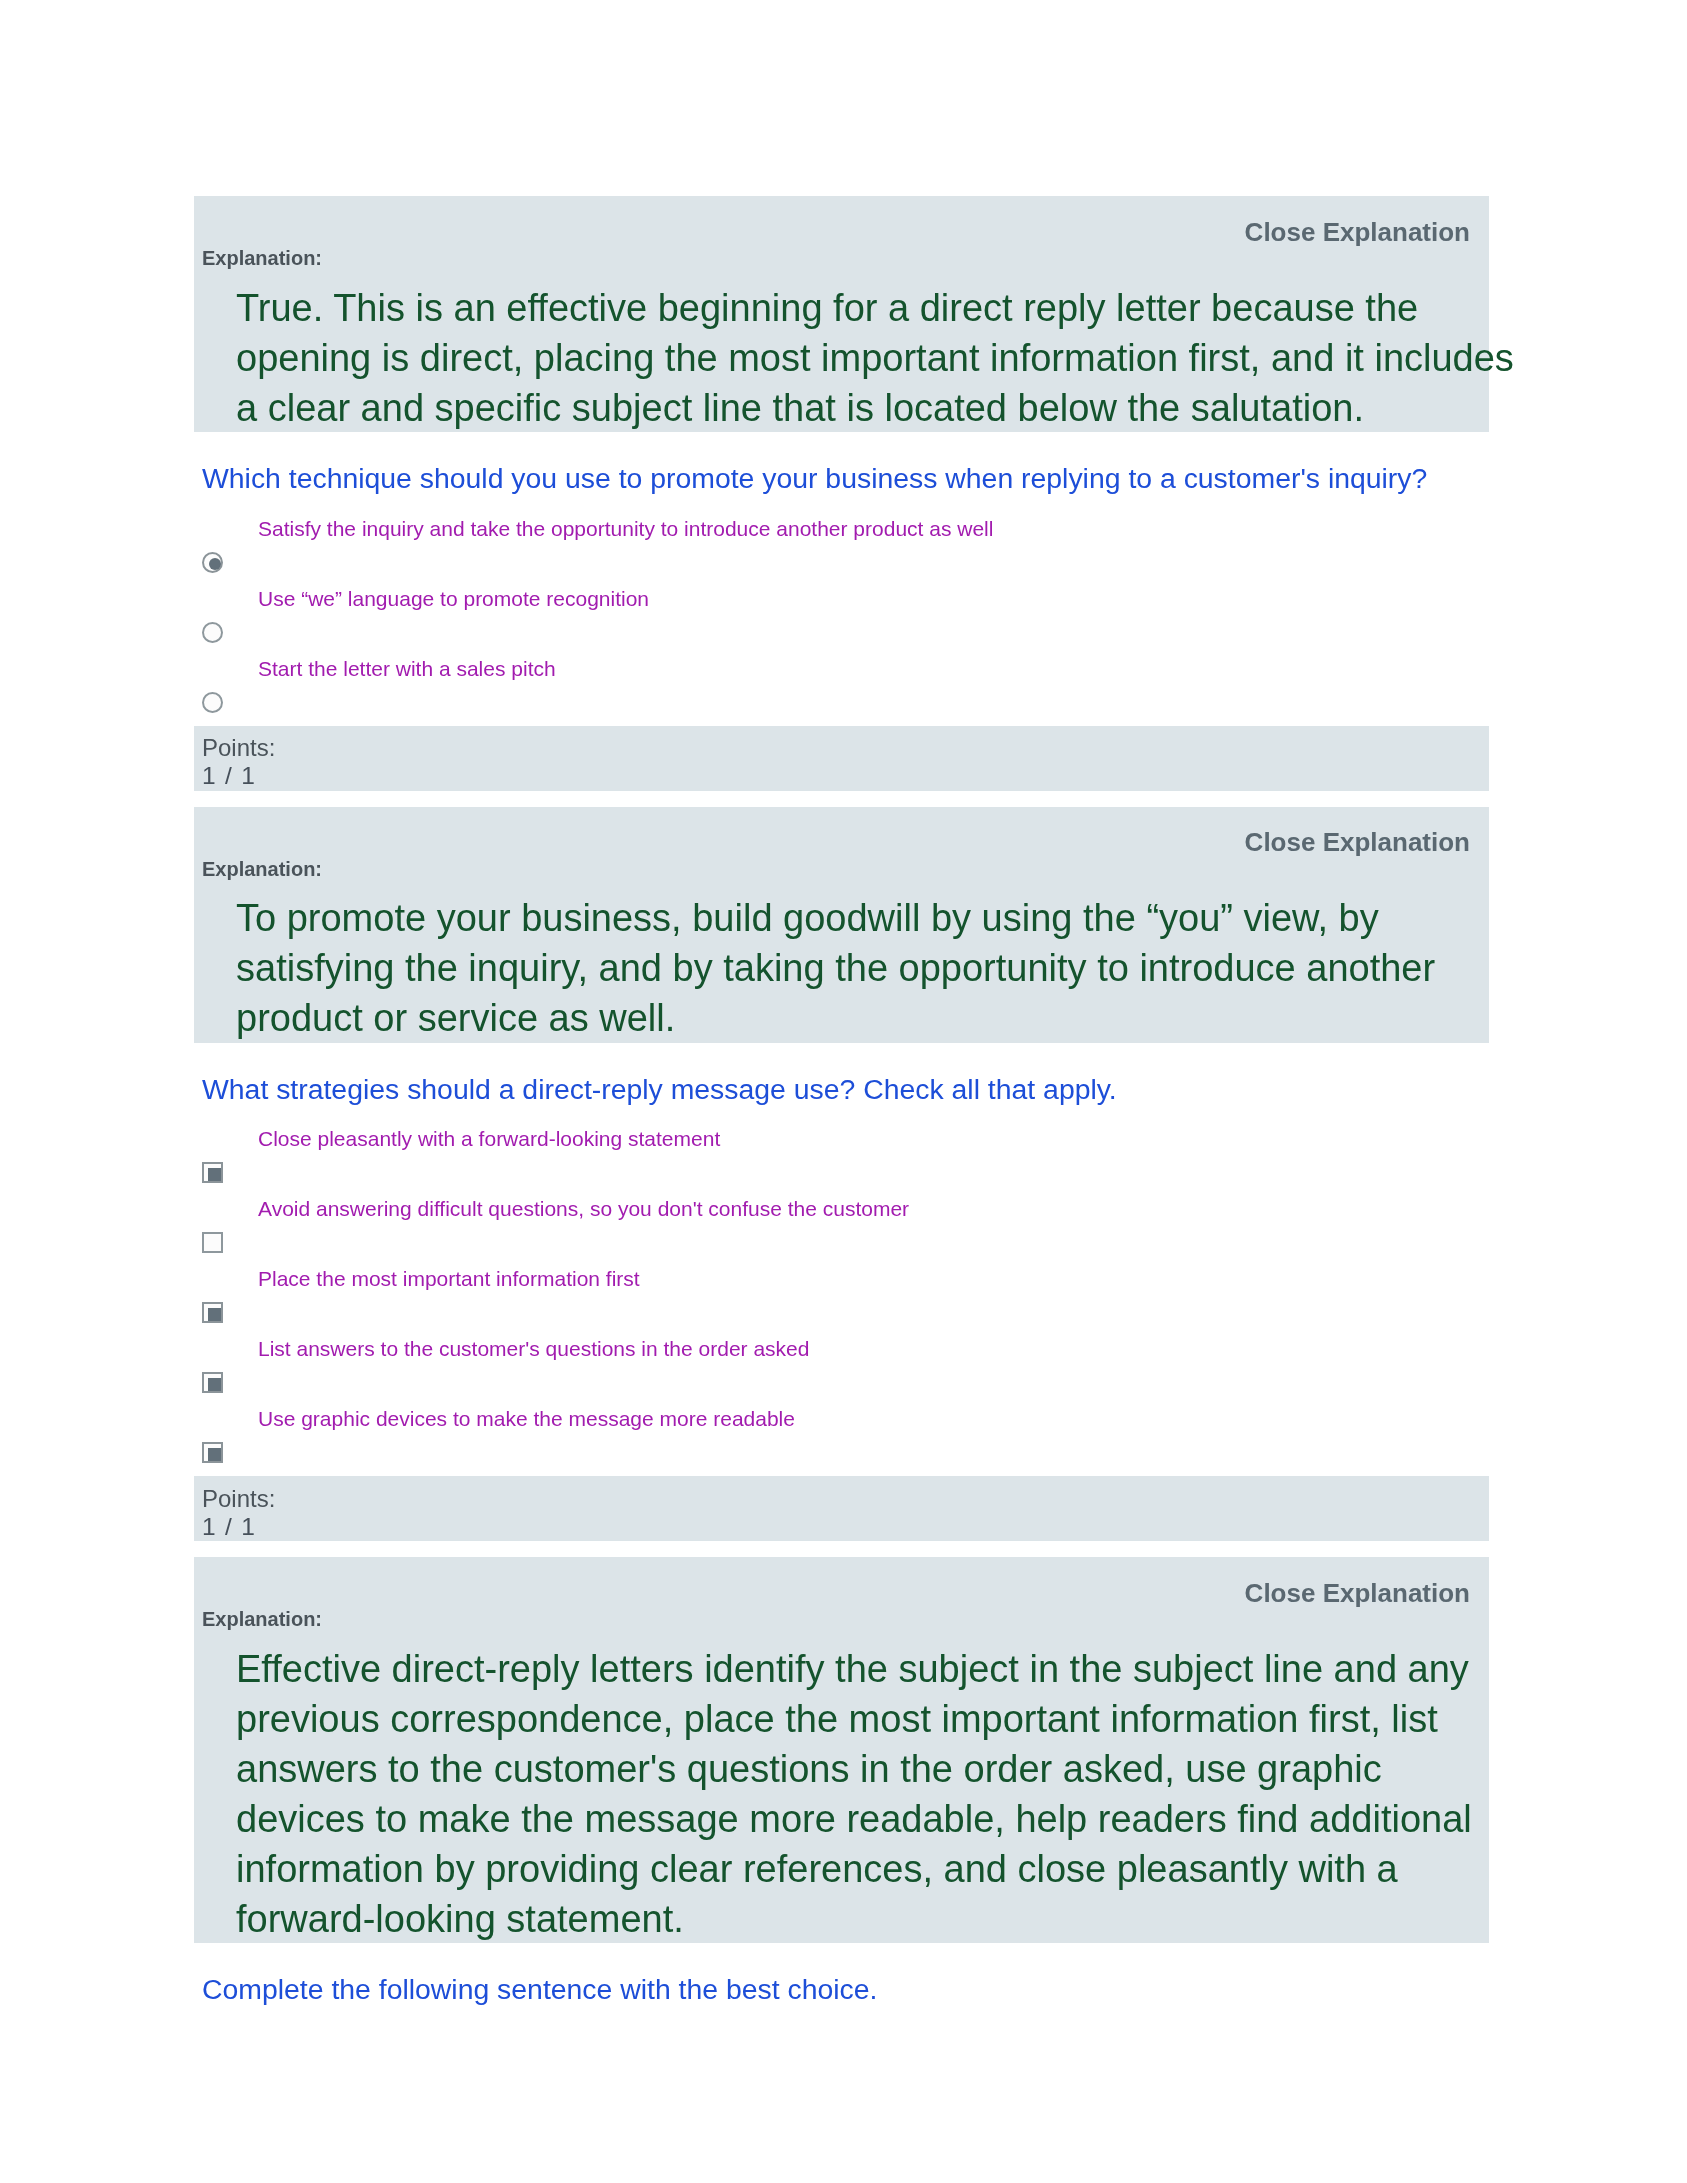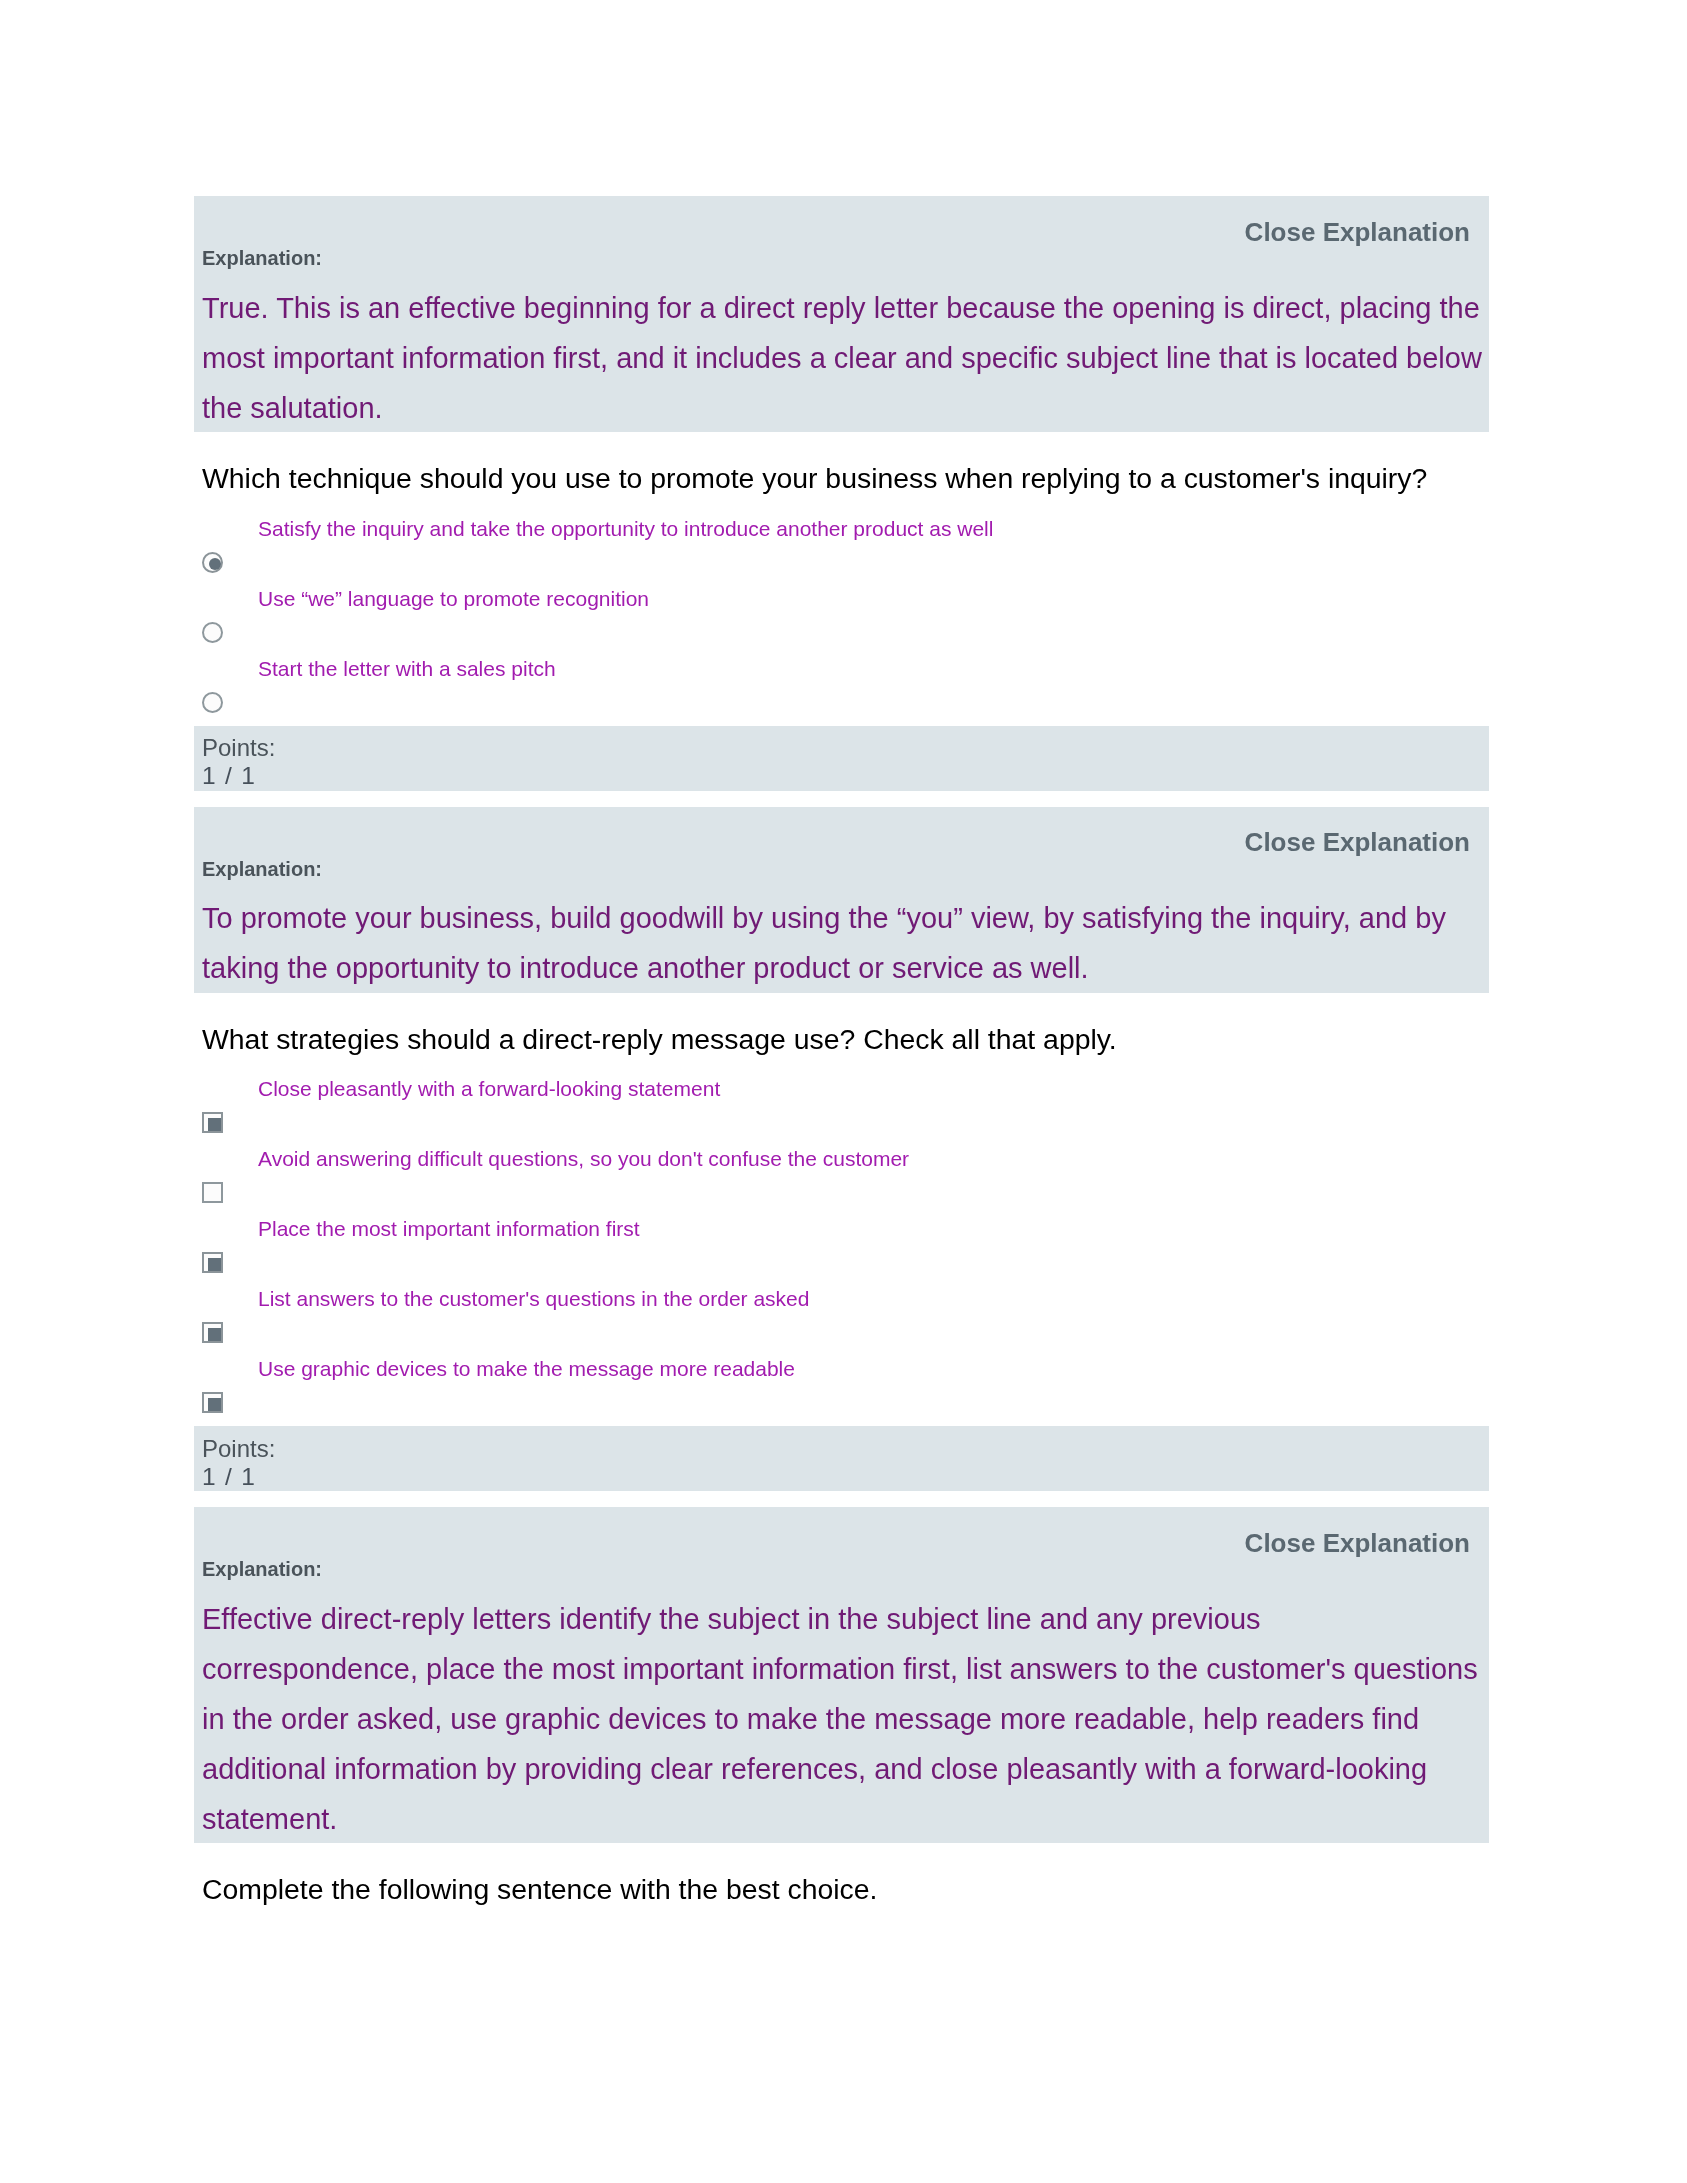--- a/index.html
+++ b/index.html
@@ -5,23 +5,23 @@
   html,body{margin:0;padding:0;}
   body{width:1687px;height:2183px;background:#ffffff;
        font-family:"Liberation Sans",sans-serif;}
   .page{position:relative;width:1687px;height:2183px;overflow:hidden;}
   .col{position:absolute;left:194px;top:196px;width:1295px;}
 
   .expl-box{background:#dce4e8;padding:22.5px 0 1.3px 0;}
   .close-expl{text-align:right;font-size:26px;color:#5a6871;font-weight:bold;
               padding:0 19px 0 0;line-height:26.5px;height:26.5px;}
   .expl-label{font-size:20px;font-weight:bold;color:#4a535a;padding:0 0 0 8px;line-height:26.5px;height:26.5px;}
-  .expl-body{font-size:29px;color:#701a75;line-height:50px;padding:11.2px 0 0 8px;width:1280px;margin-bottom:-2px;}
+  .expl-body{font-size:38px;color:#14532d;line-height:50px;padding:11.2px 0 0 8px;width:1280px;margin-bottom:-2px;margin-left:34px;}
 
-  .question{font-size:28.4px;color:#000000;padding:0 0 0 8px;line-height:33px;margin-top:30px;}
+  .question{font-size:28.4px;color:#1d4ed8;padding:0 0 0 8px;line-height:33px;margin-top:30px;}
 
   .opts{margin:0;padding:0;list-style:none;margin-top:14.6px;}
   .opt{position:relative;padding:0 0 0 64px;height:70px;box-sizing:border-box;}
   .opt-label{font-size:21px;color:#a21caf;line-height:37px;display:block;}
   .mark{position:absolute;left:8px;top:42px;width:21px;height:21px;}
 
   .radio{border-radius:50%;border:2px solid #8e989d;background:#fcfcfc;box-sizing:border-box;}
   .radio.on{border-color:#8b9499;}
   .radio.on::after{content:"";position:absolute;left:4.6px;top:4.6px;width:12px;height:12px;
                    border-radius:50%;background:#62707a;}

